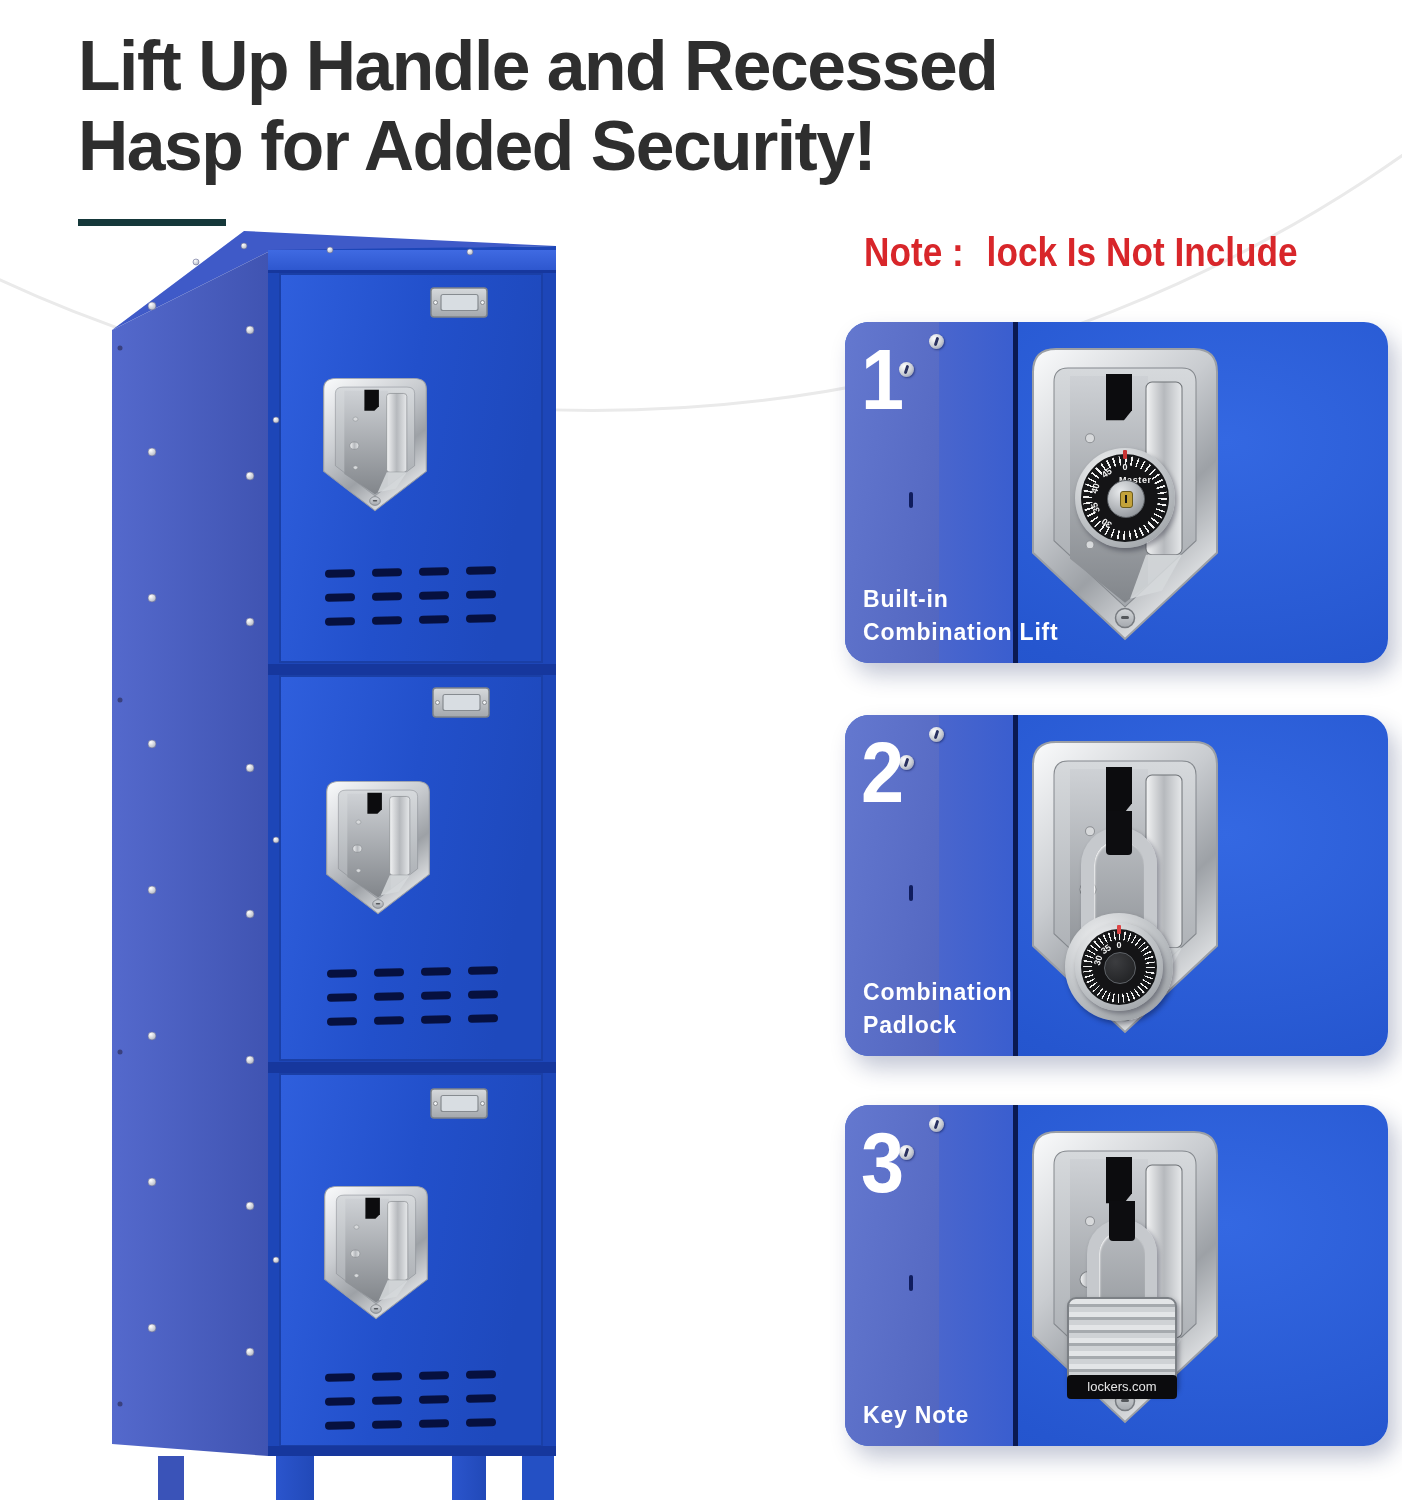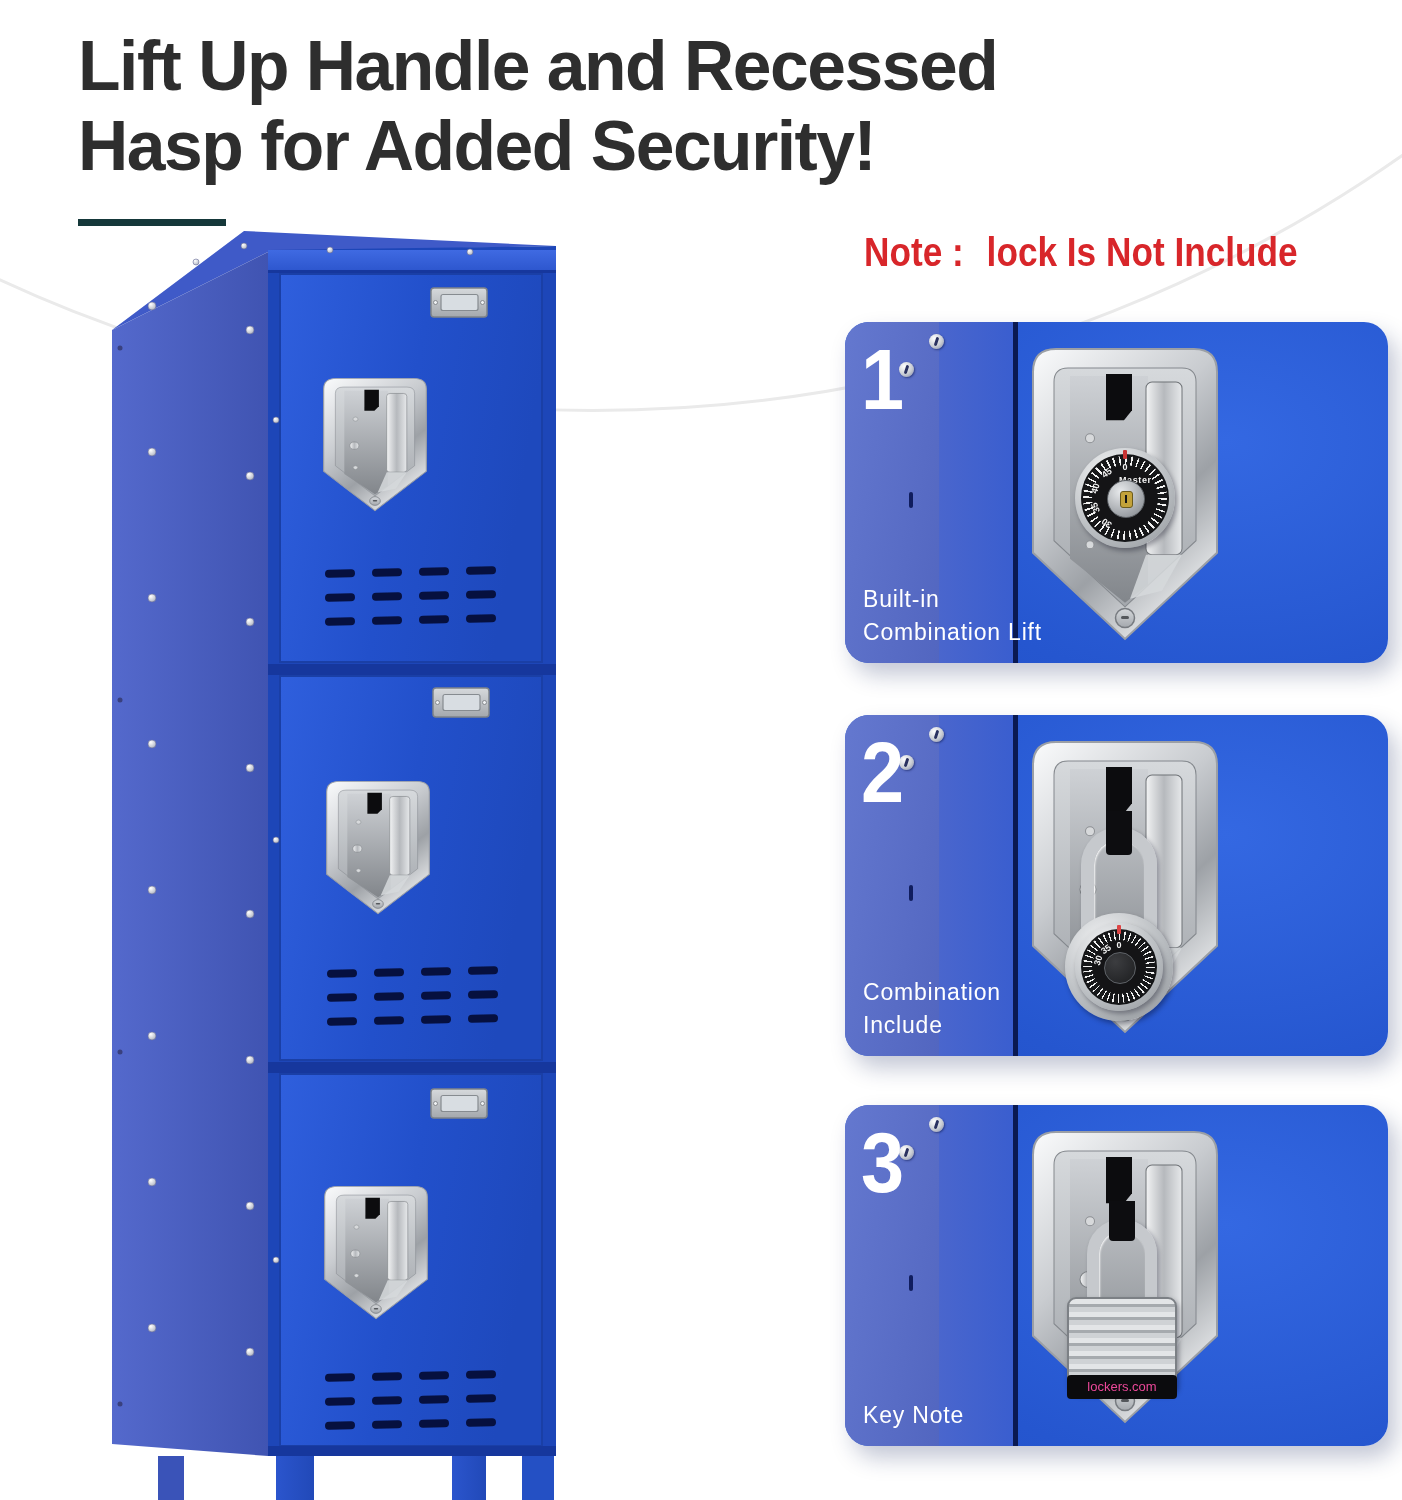--- a/index.html
+++ b/index.html
@@ -25,21 +25,21 @@
   .panel{position:absolute;left:845px;width:543px;height:341px;border-radius:24px;overflow:hidden;
     background:radial-gradient(120% 130% at 70% 35%, #3468e2 0%, #2556cf 55%, #1f4dc2 100%);
     box-shadow:8px 12px 22px rgba(20,35,90,.25);}
   .panel .strip1{position:absolute;left:0;top:0;width:94px;height:100%;
     background:linear-gradient(100deg,#6478cf 0%,#5266c0 100%);}
   .panel .strip2{position:absolute;left:94px;top:0;width:74px;height:100%;
     background:linear-gradient(to right,#4a66cd,#3a5ecf);}
   .panel .gapline{position:absolute;left:168px;top:0;width:5px;height:100%;background:#0a1952;}
   .panel .num{position:absolute;left:16px;top:8px;font-size:86px;font-weight:bold;color:#fff;
     letter-spacing:-3px;transform:scaleX(.9);transform-origin:left top;}
-  .panel .plabel{position:absolute;left:18px;bottom:14px;color:#fff;font-size:23px;font-weight:normal;
+  .panel .plabel{position:absolute;left:18px;bottom:14px;color:#fff;font-size:23px;font-weight:bold;
     letter-spacing:.8px;line-height:33px;z-index:9;white-space:nowrap;}
   .pscrew{position:absolute;width:15px;height:15px;border-radius:50%;
     background:radial-gradient(circle at 35% 30%,#fff,#c9cdd4 55%,#7c82a0);box-shadow:1px 1px 2px rgba(10,20,70,.5);}
   .pscrew::after{content:'';position:absolute;left:6px;top:3px;width:3px;height:9px;background:#2a3160;border-radius:2px;transform:rotate(18deg);}
   .pslot{position:absolute;left:64px;top:170px;width:4px;height:16px;background:#101d5e;border-radius:2px;}
   .handle-wrap{position:absolute;left:185px;top:24px;width:190px;height:296px;}
 
   
   .dial{position:absolute;border-radius:50%;
     background:radial-gradient(circle at 35% 28%,#f4f5f6,#b7bbbf 62%,#8e9297);box-shadow:2px 3px 5px rgba(0,0,20,.35);}
@@ -60,21 +60,21 @@
   
   .lock-wrap{position:absolute;}
   .shackle{position:absolute;border:13px solid #c6c9cd;border-bottom:none;border-radius:40px 40px 0 0;
     box-shadow:2px 2px 4px rgba(0,0,30,.3), inset 1px 1px 2px rgba(255,255,255,.9);}
   .latch-bridge{position:absolute;background:#0d0d10;border-radius:0 0 4px 4px;}
   .padlock-body{position:absolute;border-radius:50%;
     background:radial-gradient(circle at 35% 28%,#f2f3f4,#b4b8bc 62%,#8b8f94);box-shadow:2px 3px 5px rgba(0,0,20,.35);}
   .lam-body{position:absolute;border-radius:9px;border:2px solid #7c8085;
     background:repeating-linear-gradient(180deg,#e3e5e7 0 5px,#a6aaae 5px 8px,#cfd2d5 8px 13px);
     box-shadow:2px 3px 5px rgba(0,0,20,.35);}
-  .lam-band{position:absolute;background:#0b0b0d;border-radius:4px;color:#ec4899;font-size:13px;
+  .lam-band{position:absolute;background:#0b0b0d;border-radius:4px;color:#e5e5e5;font-size:13px;
     text-align:center;line-height:24px;}
 
   
   .vents{position:absolute;width:171px;height:62px;display:grid;
     grid-template-columns:repeat(4,30px);grid-auto-rows:8px;column-gap:17px;row-gap:16px;transform:skewY(-1.2deg);}
   .vents i{display:block;background:#06103f;border-radius:4px;}
 </style>
 </head>
 <body>
 
@@ -314,21 +314,21 @@
         <div class="inner"></div>
       <div class="knob" style="width:30px;height:30px;margin:-15px 0 0 -15px;background:radial-gradient(circle at 35% 30%,#3c3d40,#1c1d1f)"></div>
       <div class="mark" style="background:#d44;"></div>
     <span style="transform: rotate(0deg) translateY(-22px);">0</span>
         <span style="transform: rotate(-36deg) translateY(-22px);">35</span>
         <span style="transform: rotate(-72deg) translateY(-22px);">30</span>
       </div>
   </div>
   <div class="plabel">
     <div>Combination</div>
-    <div>Include</div>
+    <div>Padlock</div>
   </div>
 </div>
 
 <div class="panel" style="top:1105px">
   <div class="strip1"></div>
   <div class="strip2"></div>
   <div class="gapline"></div>
   <div class="pscrew" style="left:84px;top:12px"></div>
   <div class="pscrew" style="left:54px;top:40px"></div>
   <div class="pslot"></div>

